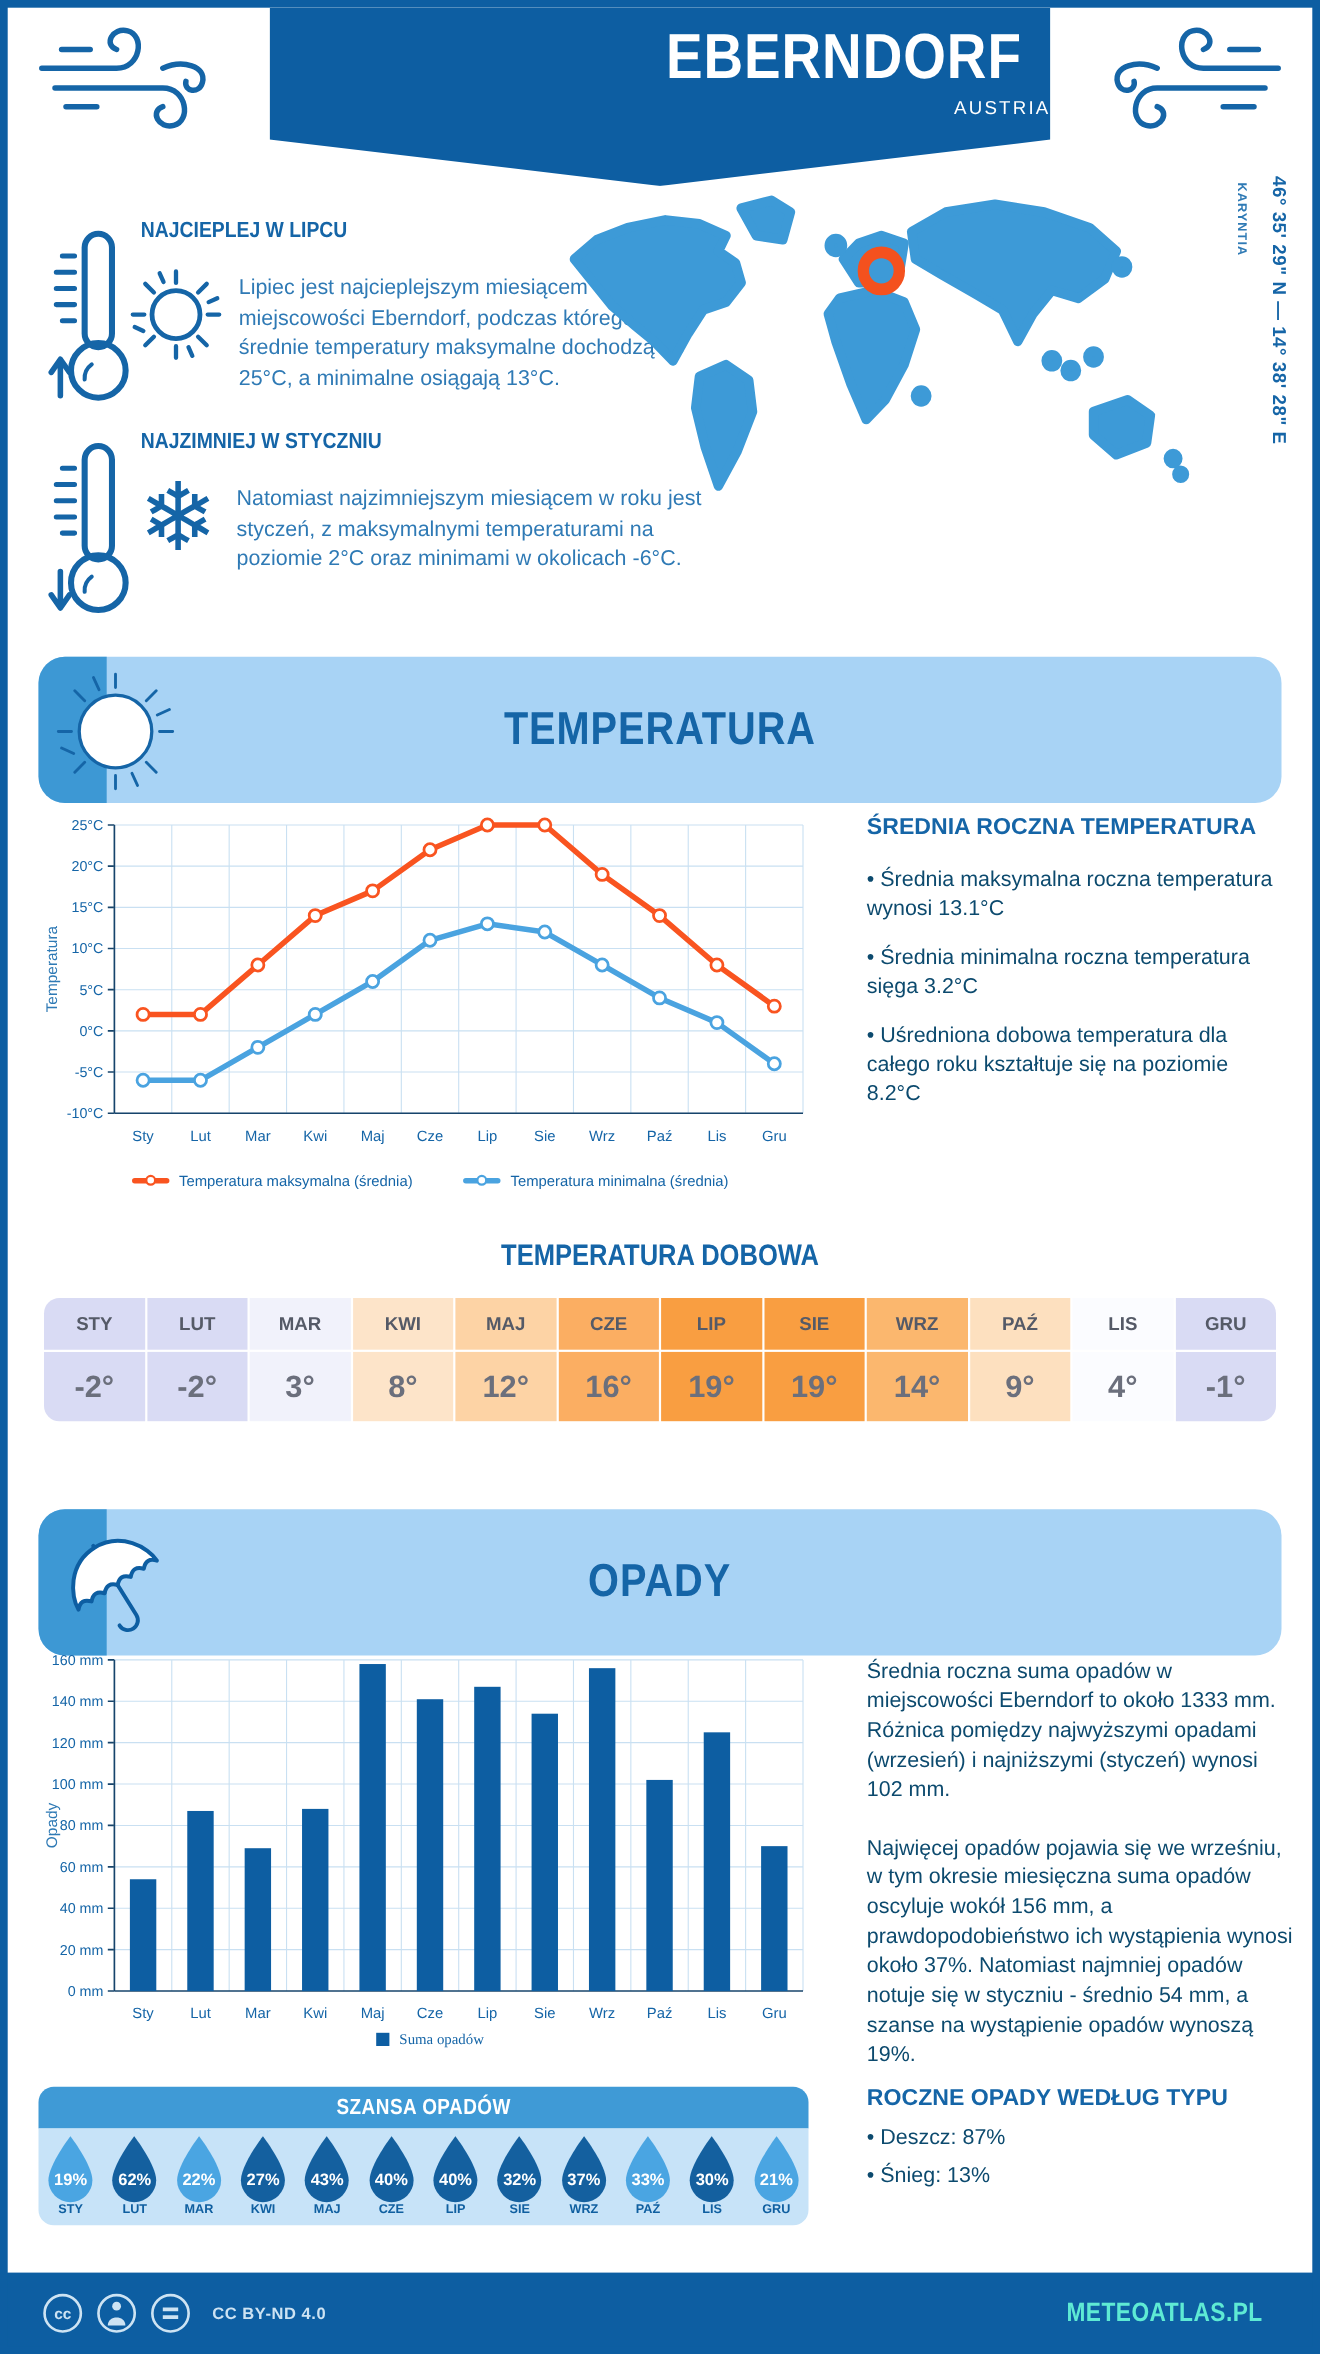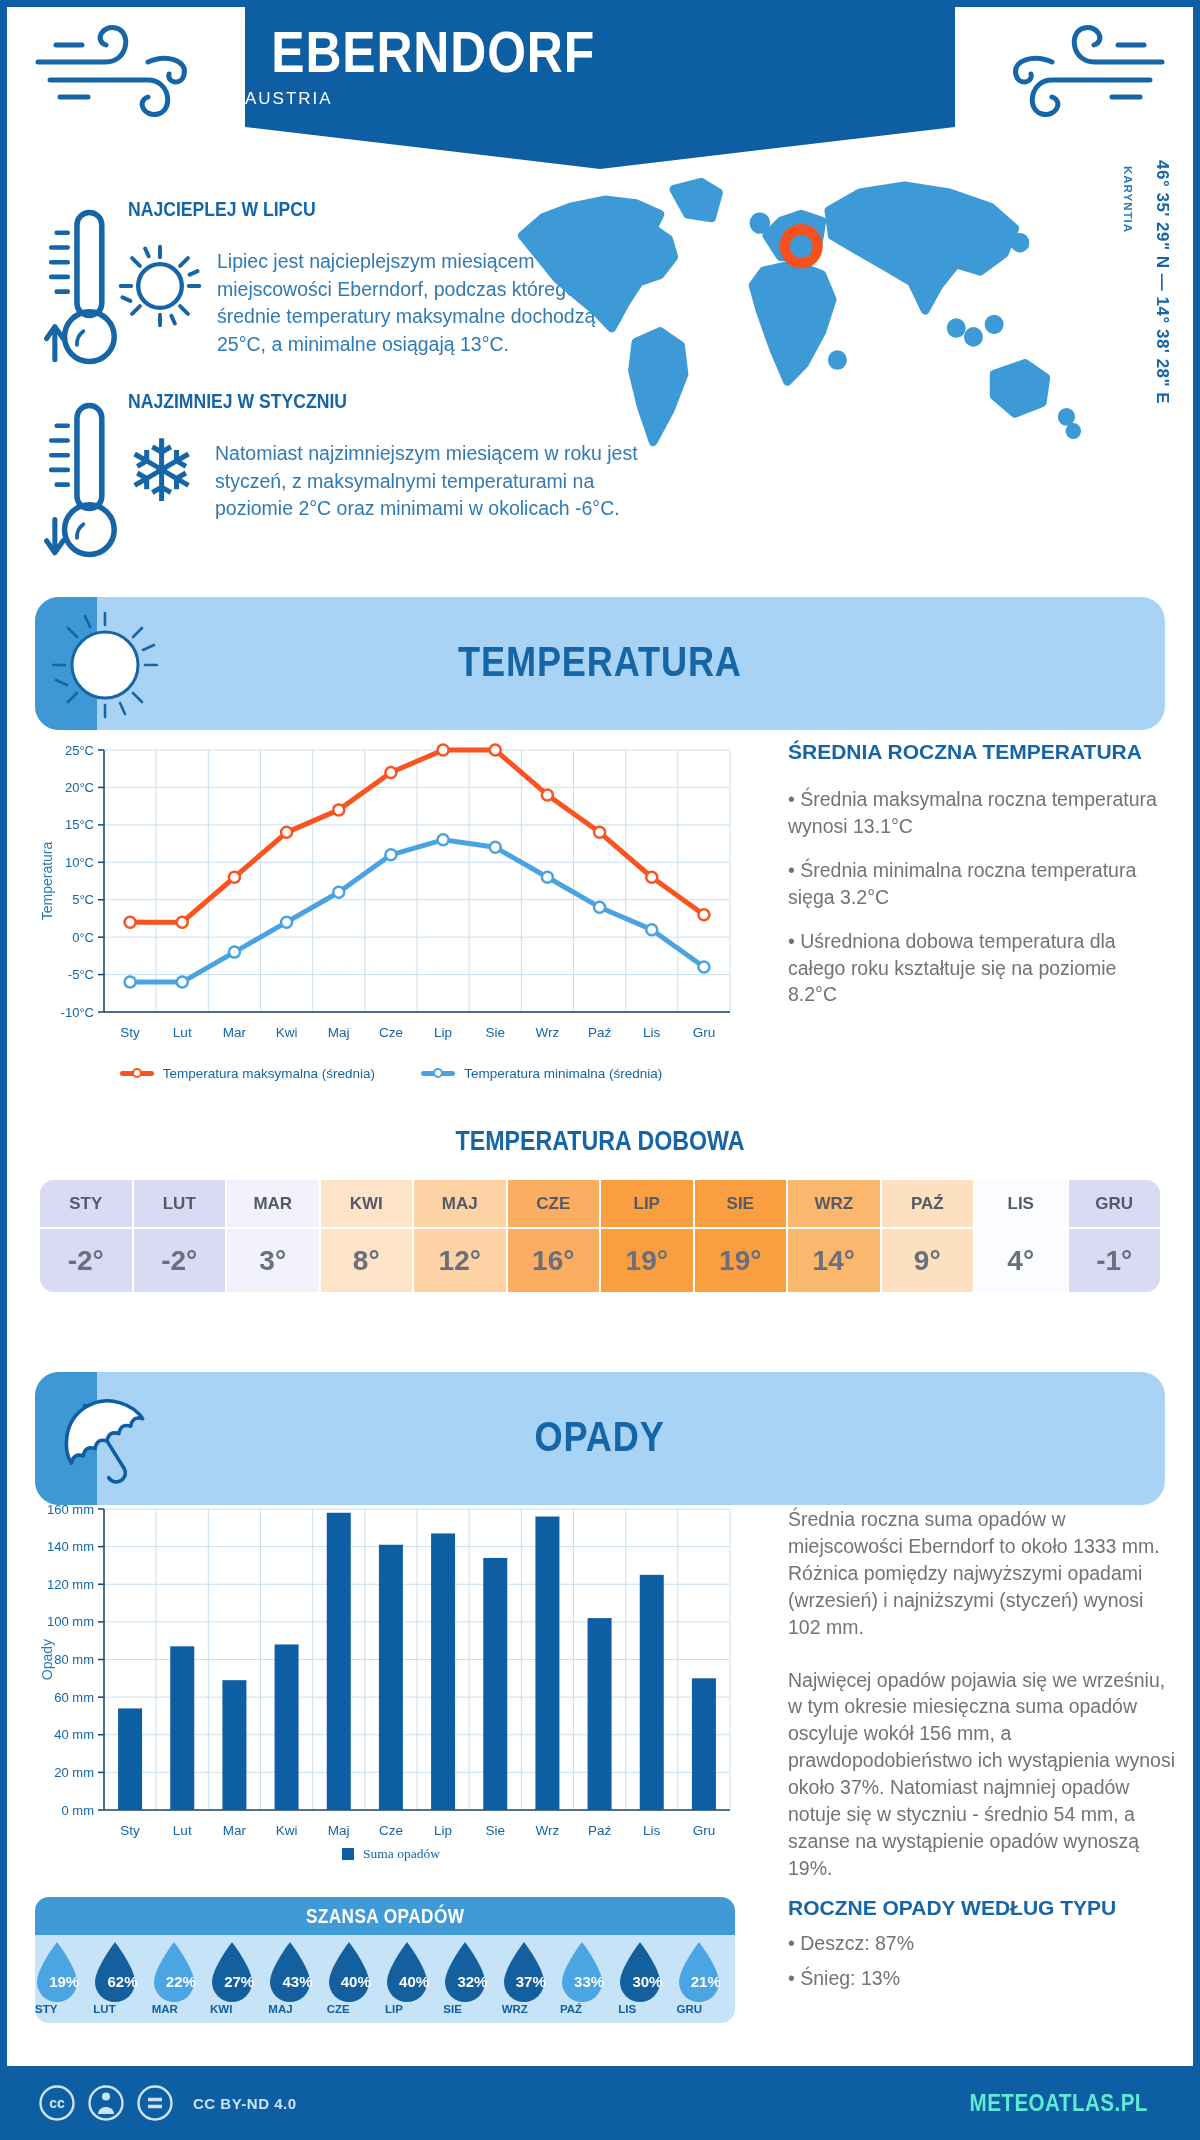--- a/index.html
+++ b/index.html
@@ -4,21 +4,21 @@
 <style>
   html,body{margin:0;padding:0;background:#e8e8e8;}
   .page{position:relative;width:1200px;height:2140px;background:#fff;margin:0 auto;
         font-family:"Liberation Sans",sans-serif;overflow:hidden;}
   .page-border{position:absolute;inset:0;border:7px solid #0d5ea2;pointer-events:none;z-index:60;}
   .abs{position:absolute;}
   .cond{display:inline-block;transform:scaleX(.86);transform-origin:center;}
   .cond-l{display:inline-block;transform:scaleX(.88);transform-origin:left center;}
 
   
-  .banner{left:245px;top:7px;width:710px;height:162px;background:#0d5ea2;color:#fff;text-align:left;
+  .banner{left:245px;top:7px;width:710px;height:162px;background:#0d5ea2;color:#fff;text-align:right;
           clip-path:polygon(0 0,100% 0,100% 74%,50% 100%,0 74%);z-index:5;}
   .banner-title{margin-top:16px;font-size:58px;font-weight:bold;letter-spacing:1px;line-height:1;}
   .banner-sub{margin-top:8px;font-size:17px;letter-spacing:2px;}
   .windsvg{stroke:#1565a7;stroke-width:5;fill:none;stroke-linecap:round;}
 
   
   .fact-title{font-size:20px;font-weight:bold;color:#1565a7;white-space:nowrap;}
   .fact-text{font-size:19.5px;line-height:1.42;color:#2f7ab5;}
   .blue-ico{stroke:#1565a7;fill:none;stroke-linecap:round;stroke-linejoin:round;}
   .snow{font-size:86px;color:#1565a7;line-height:1;font-family:"DejaVu Sans","Liberation Sans",sans-serif;}
@@ -29,21 +29,21 @@
 
   
   .band{left:35px;width:1130px;height:133px;background:#a8d3f5;border-radius:24px;}
   .band-tab{position:absolute;left:0;top:0;width:62px;height:100%;background:#3d98d4;border-radius:24px 0 0 24px;}
   .band-title{position:absolute;left:0;right:0;top:50%;transform:translateY(-54%);text-align:center;
               font-size:42px;font-weight:bold;color:#1565a7;letter-spacing:1px;}
   .band-ico{position:absolute;z-index:2;}
 
   
   .aside-h{font-size:21px;font-weight:bold;color:#1565a7;margin:0 0 22px 0;}
-  .aside-p{font-size:19.5px;line-height:1.38;color:#737373;margin:0 0 17px 0;}
+  .aside-p{font-size:19.5px;line-height:1.38;color:#0c4a6e;margin:0 0 17px 0;}
   .legend{display:flex;justify-content:center;align-items:center;gap:46px;}
   .lg-item{display:flex;align-items:center;gap:9px;}
   .lg-line{position:relative;width:34px;height:5px;border-radius:3px;}
   .lg-line::after{content:'';position:absolute;left:12px;top:-3px;width:6px;height:6px;border-radius:50%;
                   background:#fff;border:2.5px solid currentColor;}
   .lg-sq{width:12px;height:12px;}
   .lg-lab{font-size:13.5px;color:#1565a7;}
 
   
   .daily-title{left:0;right:0;top:1126px;text-align:center;font-size:27px;font-weight:bold;color:#1565a7;}
@@ -56,21 +56,21 @@
   .mrow .mcell:first-child{border-radius:14px 0 0 0;}
   .mrow .mcell:last-child{border-radius:0 14px 0 0;}
   .mrow:last-child .mcell:first-child{border-radius:0 0 0 14px;}
   .mrow:last-child .mcell:last-child{border-radius:0 0 14px 0;}
 
   
   .chance{left:35px;top:1897px;width:700px;}
   .chance-head{height:38px;background:#3f9ad6;border-radius:14px 14px 0 0;display:flex;align-items:center;justify-content:center;
                color:#fff;font-size:20px;font-weight:bold;letter-spacing:.5px;}
   .chance-body{height:88px;background:#c7e3f8;border-radius:0 0 14px 14px;display:flex;}
-  .dslot{position:relative;flex:1;display:flex;flex-direction:column;}
+  .dslot{position:relative;flex:1;display:flex;flex-direction:column;align-items:center;}
   .dslot svg{margin-top:6px;}
   .dpct{position:absolute;top:38px;left:0;right:0;text-align:center;color:#fff;font-weight:bold;font-size:15px;}
   .dmon{margin-top:0px;font-size:11.5px;font-weight:bold;color:#0f5fa0;}
 
   
   .footer{left:0;right:0;top:2066px;height:74px;background:#0d5ea2;display:flex;align-items:center;
           justify-content:space-between;padding:0 38px;box-sizing:border-box;z-index:55;}
   .f-left{display:flex;align-items:center;gap:11px;}
   .f-lic{margin-left:8px;font-size:15px;font-weight:bold;color:#cde3f3;letter-spacing:.5px;}
   .f-site{font-size:24px;font-weight:bold;color:#5eead4;letter-spacing:.5px;}

